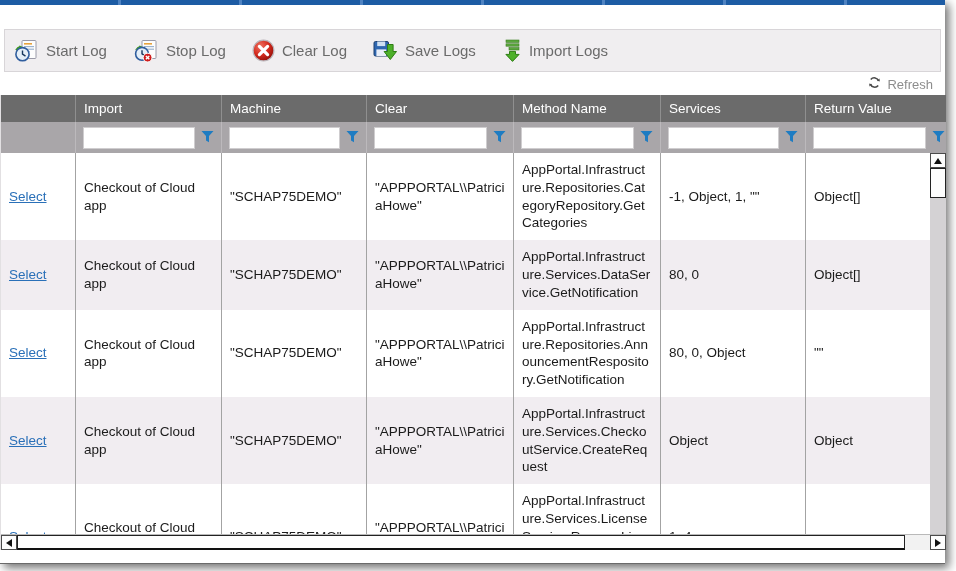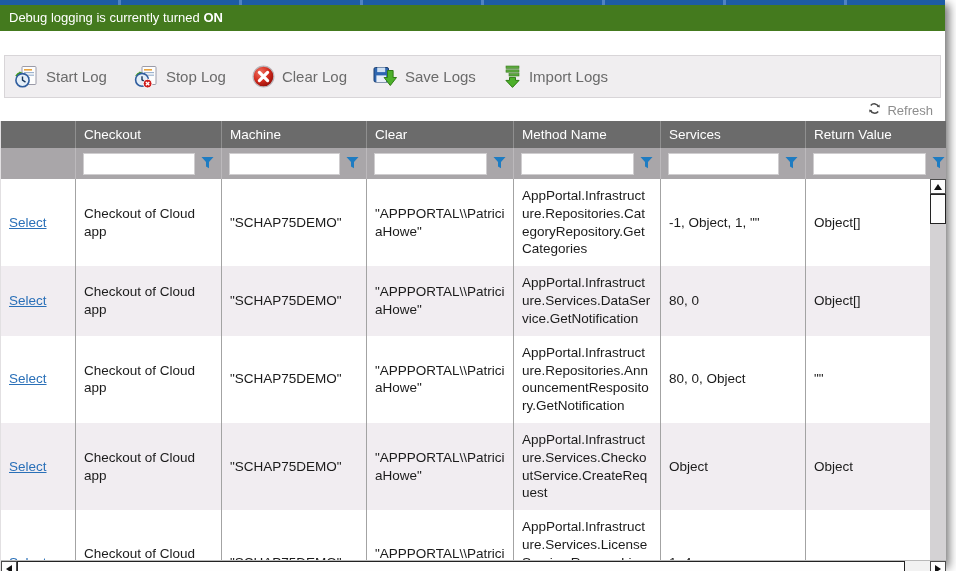--- a/index.html
+++ b/index.html
@@ -73,21 +73,20 @@
             border-bottom:2px solid #111; cursor:pointer; }
   .htrack { flex:1; }
 </style>
 </head>
 <body>
 
 <div class="window">
 
   <div class="top-strip"></div>
 
-  <div class="banner"><span>Debug logging is currently turned </span><b>ON</b></div>
 
   <div class="toolbar-wrap">
     <div class="toolbar">
 
       <div class="tbtn">
         <span>
           <svg width="26" height="24" viewBox="0 0 26 24">
             <rect x="9" y="1.5" width="14" height="18" rx="1" fill="#fdfdfd" stroke="#9a9aa8"></rect>
             <rect x="11" y="4" width="8" height="1.6" fill="#e8a33d"></rect>
             <rect x="11" y="7" width="10" height="1.2" fill="#9db3cf"></rect>
@@ -175,21 +174,21 @@
         </svg>
       </span>
       <span>Refresh</span>
     </div>
   </div>
 
   <div class="grid">
 
     <div class="hdr-row">
       <div class="hdr-cell c0"></div>
-      <div class="hdr-cell c1">Checkout</div>
+      <div class="hdr-cell c1">Import</div>
       <div class="hdr-cell c2">Machine</div>
       <div class="hdr-cell c3">Clear</div>
       <div class="hdr-cell c4">Method Name</div>
       <div class="hdr-cell c5">Services</div>
       <div class="hdr-cell c6">Return Value</div>
     </div>
 
     <div class="filter-row">
       <div class="filter-cell c0"></div>
       <div class="filter-cell c1">

